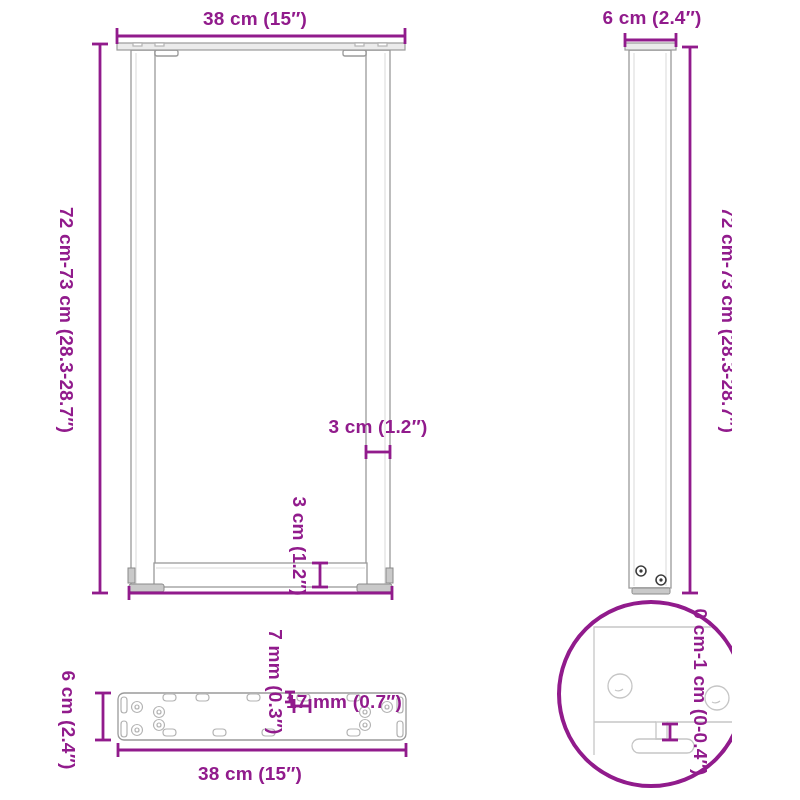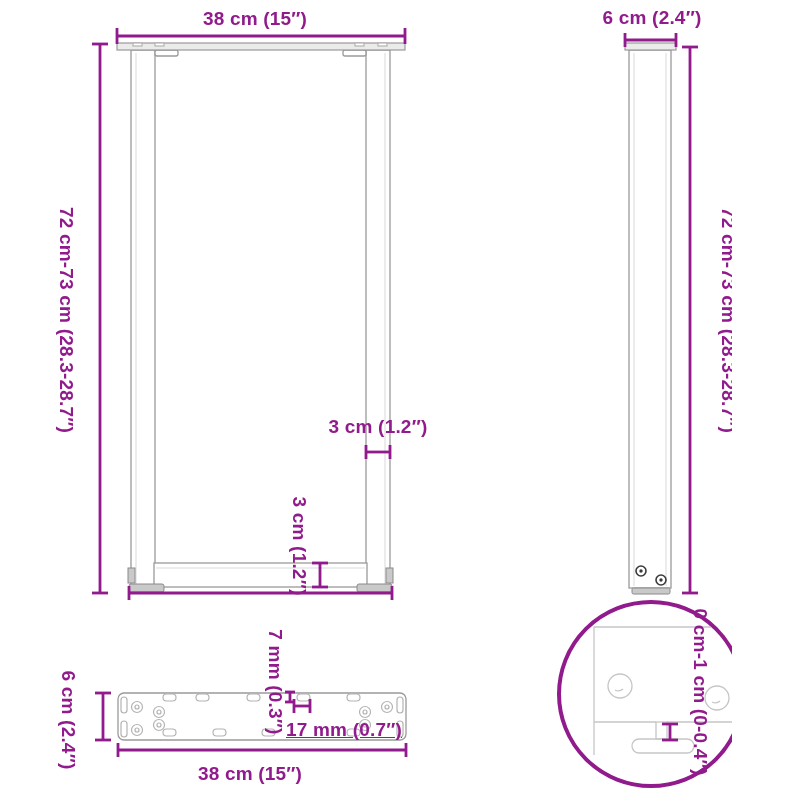--- a/index.html
+++ b/index.html
@@ -204,18 +204,18 @@
     </g>
   </svg>
 
   <div class="dim-label" style="left:255px; top:19px;">38 cm (15″)</div>
   <div class="dim-label" style="left:652px; top:18px;">6 cm (2.4″)</div>
   <div class="dim-label rot" style="left:66px;  top:320px;">72 cm-73 cm (28.3-28.7″)</div>
   <div class="dim-label rot" style="left:728px; top:320px;">72 cm-73 cm (28.3-28.7″)</div>
   <div class="dim-label" style="left:378px; top:427px;">3 cm (1.2″)</div>
   <div class="dim-label rot" style="left:299px; top:546px;">3 cm (1.2″)</div>
   <div class="dim-label rot" style="left:275px; top:682px;">7 mm (0.3″)</div>
-  <div class="dim-label" style="left:344px; top:730px;text-decoration:underline;">17 mm (0.7″)</div>
+  <div class="dim-label" style="left:344px; top:702px;">17 mm (0.7″)</div>
   <div class="dim-label rot" style="left:68px;  top:720px;">6 cm (2.4″)</div>
   <div class="dim-label" style="left:250px; top:774px;">38 cm (15″)</div>
   <div class="dim-label rot" style="left:700px; top:692px;">0 cm-1 cm (0-0.4″)</div>
 
 </div>
 
 </body></html>

